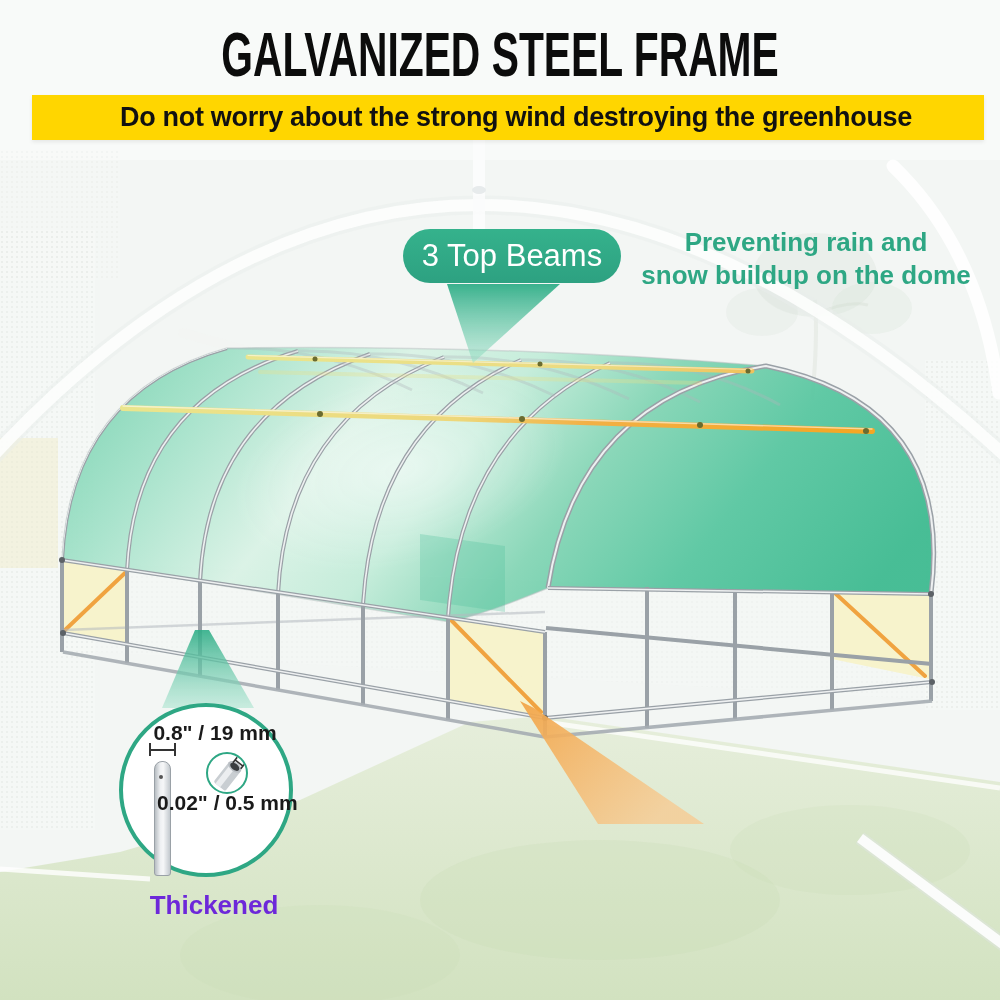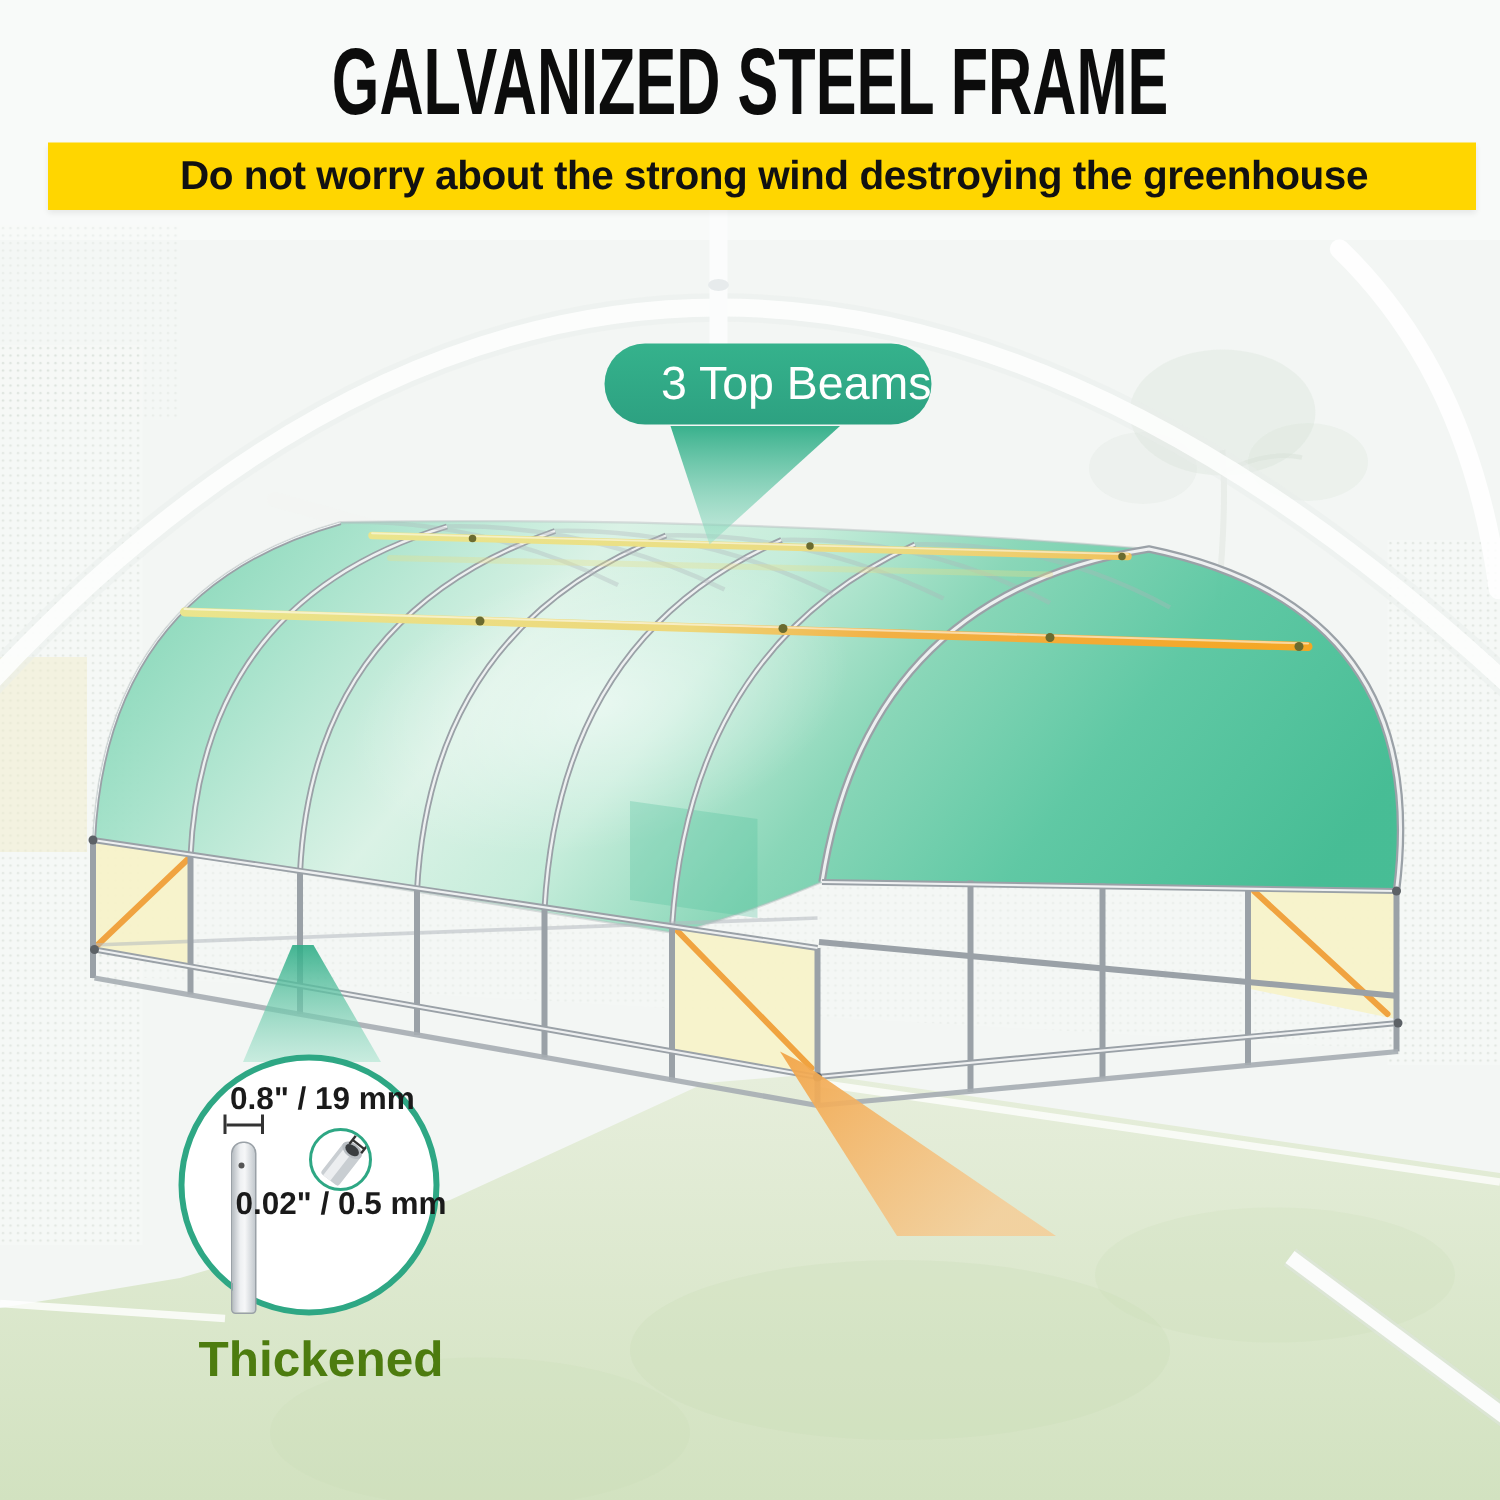--- a/index.html
+++ b/index.html
@@ -6,29 +6,29 @@
   .stage{position:relative;width:1000px;height:1000px;overflow:hidden;
          background:#f2f5f3;font-family:"Liberation Sans",sans-serif;}
   .stage svg.scene{position:absolute;left:0;top:0;}
   .page-title{position:absolute;left:0;top:18px;width:1000px;text-align:center;
     font-size:60px;font-weight:900;color:#0c0c0c;letter-spacing:0px;
     transform:scaleX(.68) scaleY(1.05);transform-origin:center top;white-space:nowrap;}
   .banner{position:absolute;left:32px;top:95px;width:936px;height:45px;
     background:#FFD600;color:#111;font-size:27px;font-weight:bold;
     text-align:center;line-height:45px;white-space:nowrap;letter-spacing:-0.3px;
     box-shadow:0 2px 4px rgba(0,0,0,0.08);padding-left:16px;}
-  .pill{position:absolute;color:#fff;text-align:right;white-space:nowrap;}
+  .pill{position:absolute;color:#fff;text-align:center;white-space:nowrap;}
   .pill-teal{left:403px;top:229px;width:218px;height:54px;border-radius:27px;
     background:linear-gradient(180deg,#35b28c,#2da181);font-size:31px;line-height:54px;font-weight:500;}
   .pill-orange{left:495px;top:822px;width:240px;height:49px;border-radius:25px;
     background:linear-gradient(180deg,#f6b15c,#f49f3f);font-size:29px;line-height:49px;font-weight:500;}
   .rain-note{position:absolute;left:630px;top:226px;width:352px;text-align:center;
     color:#2EA784;font-size:26px;font-weight:bold;line-height:33px;}
   .pole-caption{position:absolute;left:79px;top:890px;width:270px;text-align:center;
-    color:#4d7c0f;font-size:33px;font-weight:bold;line-height:31px;}
+    color:#6d28d9;font-size:26px;font-weight:bold;line-height:31px;}
   .detail-circle{position:absolute;left:119px;top:703px;width:174px;height:174px;
     border-radius:50%;background:#fff;border:4px solid #2EA784;box-sizing:border-box;}
   .dim-text{position:absolute;color:#1a1a1a;font-weight:bold;font-size:21px;white-space:nowrap;}
   .dim-top{left:0;top:14px;width:174px;text-align:center;padding-left:10px;box-sizing:border-box;}
   .dim-bottom{left:34px;top:84px;width:140px;text-align:center;}
   .h-marker{position:absolute;left:26px;top:36px;width:23px;height:13px;
     border-left:2px solid #333;border-right:2px solid #333;
     background:linear-gradient(#333,#333) center/100% 2px no-repeat;}
   .pole-rod{position:absolute;left:31px;top:54px;width:17px;height:115px;
     border-radius:8px 8px 3px 3px;border:1px solid #9aa1a7;box-sizing:border-box;
@@ -240,20 +240,24 @@
     <polygon points="195,630 209,630 254,708 162,708" fill="url(#coneTeal2)"></polygon>
     <polygon points="520,701 534,708 704,824 598,824" fill="url(#coneOrange)"></polygon>
   </svg>
 
   <div class="page-title">GALVANIZED STEEL FRAME</div>
 
   <div class="banner">Do not worry about the strong wind destroying the greenhouse</div>
 
   <div class="pill pill-teal">3 Top Beams</div>
 
+  <div class="rain-note">
+    <div>Preventing rain and</div>
+    <div>snow buildup on the dome</div>
+  </div>
 
   <div class="detail-circle">
     <div class="dim-text dim-top">0.8" / 19 mm</div>
     <div class="h-marker"></div>
     <div class="pole-rod">
       <div class="pole-hole"></div>
     </div>
     <div class="mini-circle">
       <svg width="42" height="42" viewBox="0 0 42 42">
         <g transform="rotate(38 21 21)">

